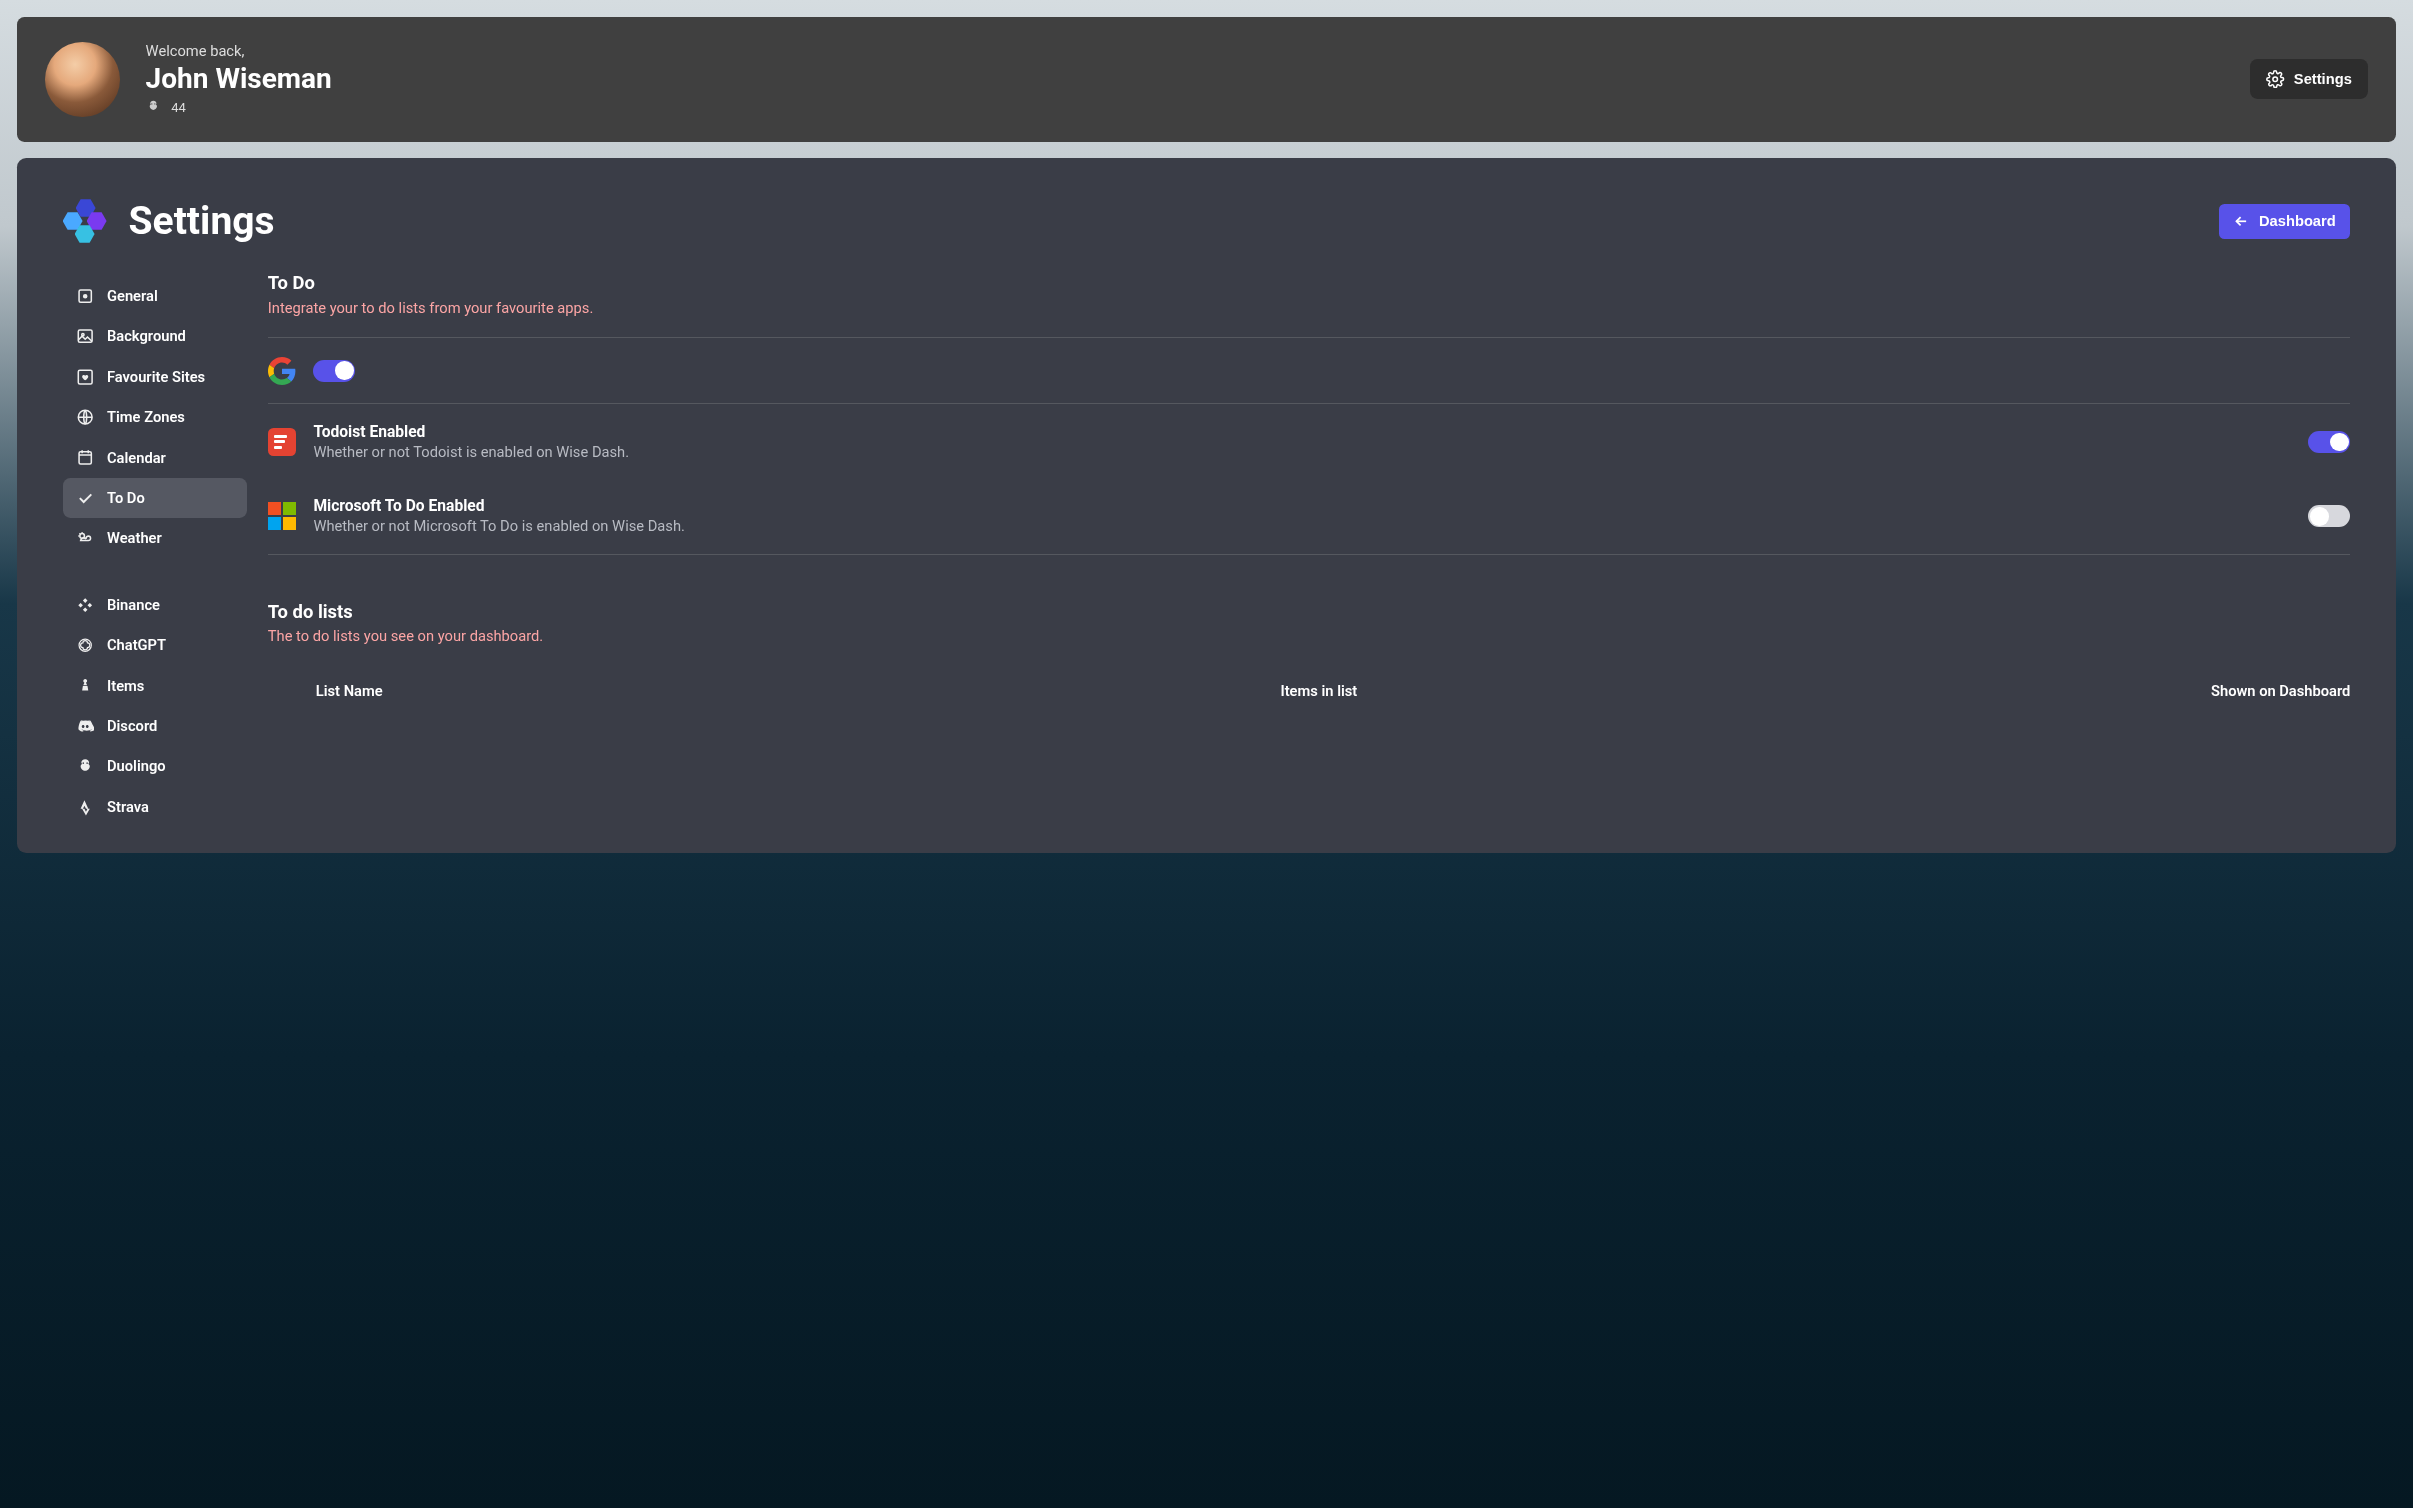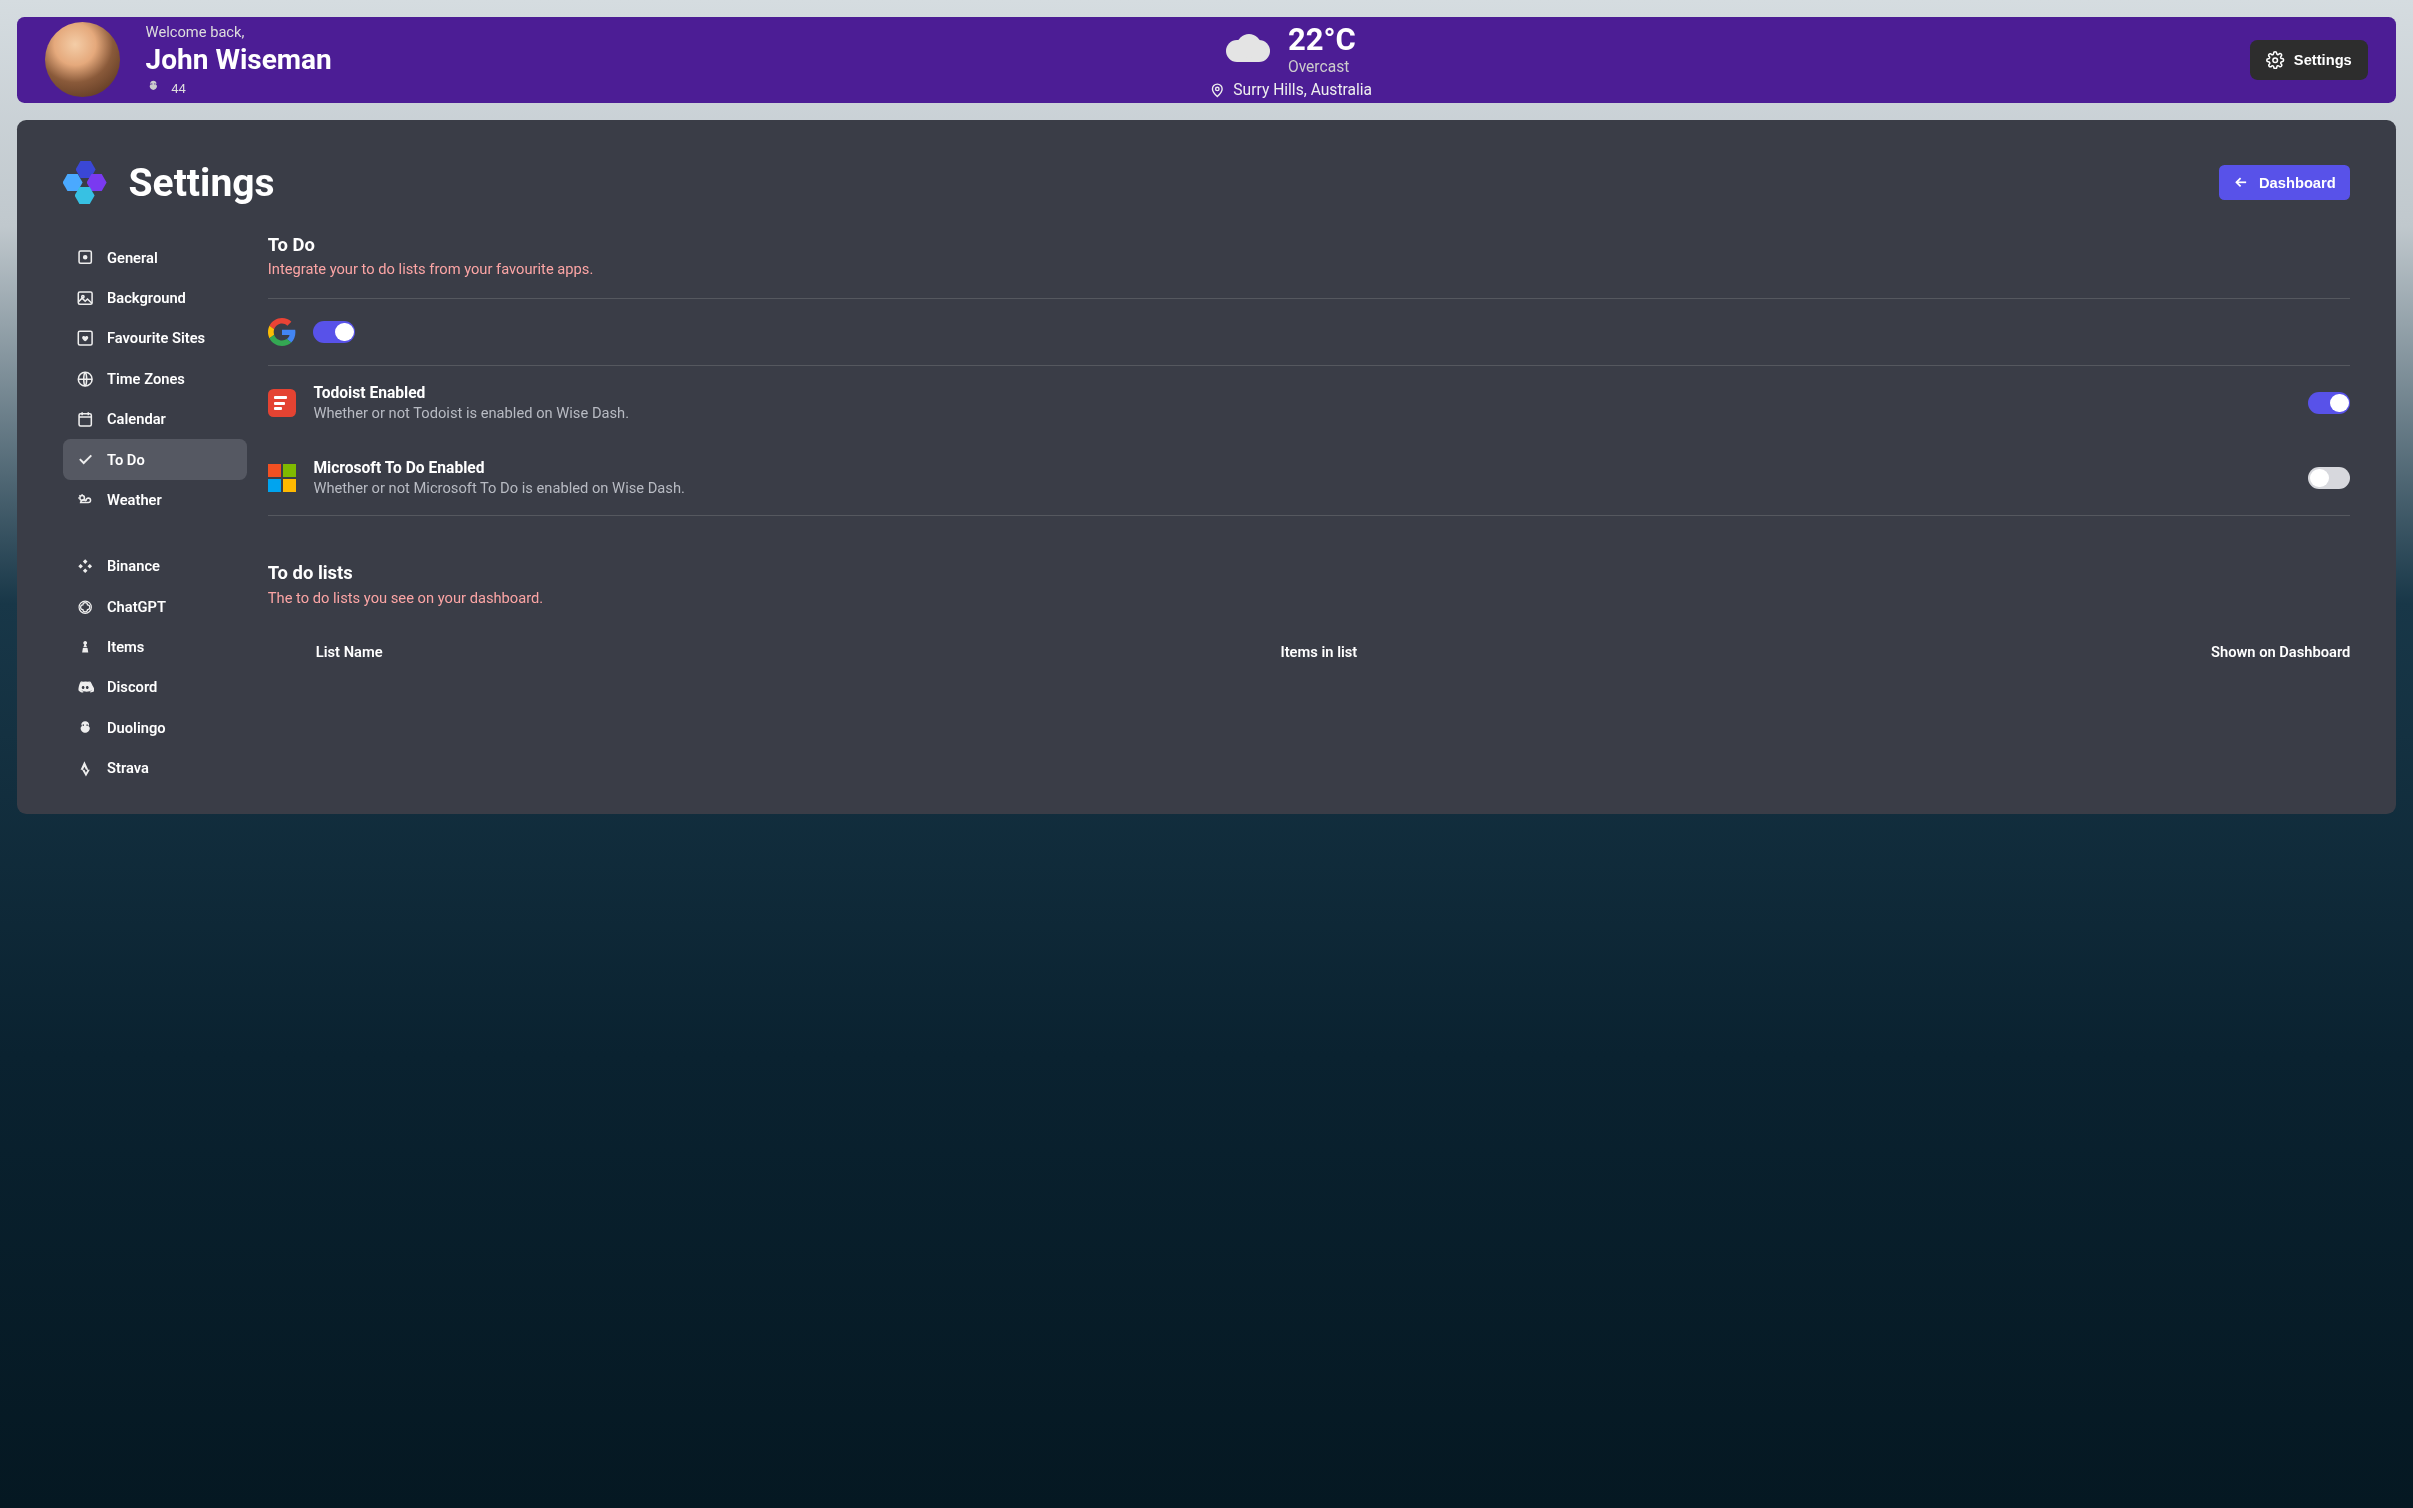--- a/index.html
+++ b/index.html
@@ -4,23 +4,23 @@
 <style>
 * { margin: 0; padding: 0; box-sizing: border-box; }
 body {
   font-family: -apple-system, BlinkMacSystemFont, "Segoe UI", Roboto, sans-serif;
   background: linear-gradient(180deg, #d5dce0 0%, #c0c8cd 15%, #183748 40%, #0a2230 70%, #051822 100%);
   min-height: 100vh;
   padding: 16.6px;
   overflow-x: hidden;
 }
 .topbar {
-  background: #4c1d95;
+  background: #404040;
   border-radius: 7.4px;
-  padding: 4px 28px;
+  padding: 25px 28px;
   display: flex;
   align-items: center;
   gap: 26px;
   color: #fff;
   margin-bottom: 16.6px;
 }
 .avatar {
   width: 75px; height: 75px; border-radius: 50%;
   background: radial-gradient(circle at 40% 30%, #f4cda7 0%, #e5a97c 30%, #8a5a3a 55%, #4a2a18 100%);
   flex-shrink: 0;
@@ -157,36 +157,20 @@
     <div class="badge-row">
       <span class="ic">
         <svg viewBox="0 0 24 24" fill="#ccc">
             <path d="M12 3c-3 0-5 2-5 4 0 1.5 1 2 1 2-1 .5-2 1.6-2 3 0 3 3 6 6 6s6-3 6-6c0-1.4-1-2.5-2-3 0 0 1-.5 1-2 0-2-2-4-5-4zm-2.5 4a1 1 0 110 2 1 1 0 010-2zm5 0a1 1 0 110 2 1 1 0 010-2z"></path>
           </svg>
       </span>
       <span>44</span>
     </div>
   </div>
 
-  <div class="weather-block">
-    <div class="weather-top">
-      <div class="cloud"></div>
-      <div class="temp-col">
-        <div class="temp">22°C</div>
-        <div class="cond">Overcast</div>
-      </div>
-    </div>
-    <div class="loc-row">
-      <svg viewBox="0 0 24 24" width="16.6" height="16.6" fill="none" stroke="#eee" stroke-width="2">
-          <path d="M12 21s-7-6.5-7-11a7 7 0 1114 0c0 4.5-7 11-7 11z"></path>
-          <circle cx="12" cy="10" r="2.5"></circle>
-        </svg>
-      <span>Surry Hills, Australia</span>
-    </div>
-  </div>
 
   <div class="top-right">
     <button class="settings-btn">
       <svg viewBox="0 0 24 24" width="18.4" height="18.4" fill="none" stroke="#fff" stroke-width="2">
           <circle cx="12" cy="12" r="3"></circle>
           <path d="M19.4 15a1.7 1.7 0 00.3 1.8l.1.1a2 2 0 11-2.8 2.8l-.1-.1a1.7 1.7 0 00-1.8-.3 1.7 1.7 0 00-1 1.5V21a2 2 0 01-4 0v-.1a1.7 1.7 0 00-1-1.5 1.7 1.7 0 00-1.8.3l-.1.1a2 2 0 11-2.8-2.8l.1-.1a1.7 1.7 0 00.3-1.8 1.7 1.7 0 00-1.5-1H3a2 2 0 010-4h.1a1.7 1.7 0 001.5-1 1.7 1.7 0 00-.3-1.8l-.1-.1a2 2 0 112.8-2.8l.1.1a1.7 1.7 0 001.8.3 1.7 1.7 0 001-1.5V3a2 2 0 014 0v.1a1.7 1.7 0 001 1.5 1.7 1.7 0 001.8-.3l.1-.1a2 2 0 112.8 2.8l-.1.1a1.7 1.7 0 00-.3 1.8 1.7 1.7 0 001.5 1H21a2 2 0 010 4h-.1a1.7 1.7 0 00-1.5 1z"></path>
         </svg>
       <span>Settings</span>
     </button>
   </div>

